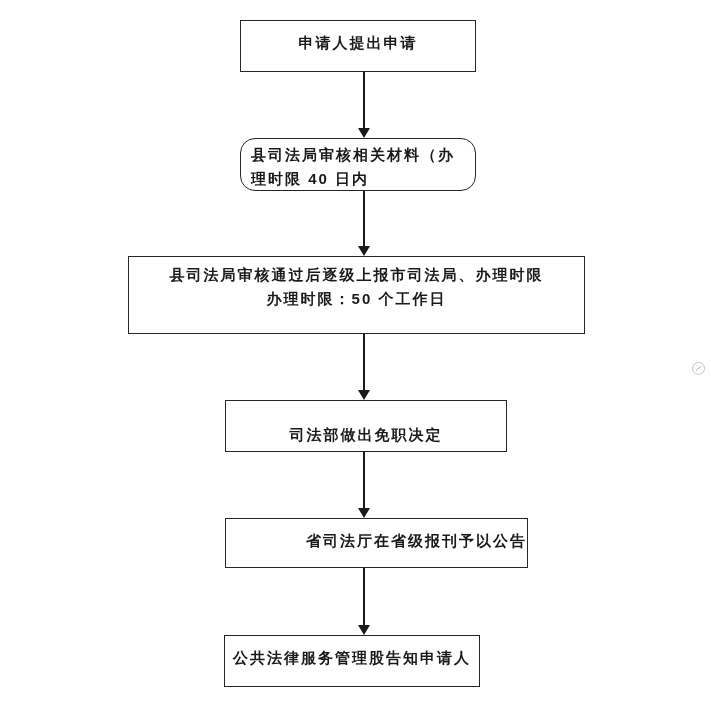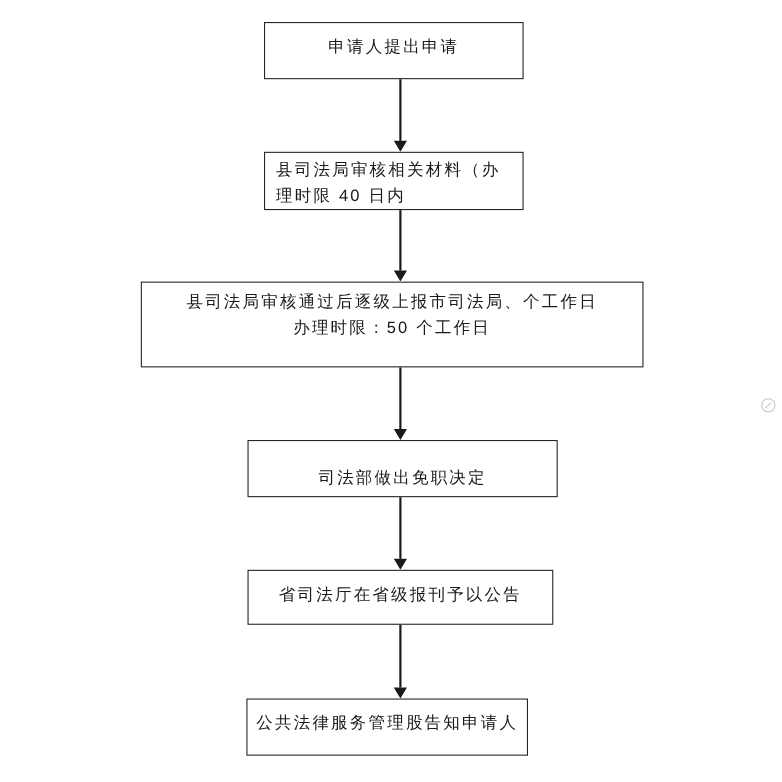--- a/index.html
+++ b/index.html
@@ -21,23 +21,25 @@
     border: 1.5px solid #262626;
     background: #ffffff;
     color: #1a1a1a;
     font-size: 15px;
     letter-spacing: 2px;
     line-height: 24px;
     text-align: center;
   }
   .node.align-left {
     text-align: left;
+    border-radius: 15px;
   }
   .node .line {
     display: block;
+    font-weight: bold;
   }
   .vline {
     position: absolute;
     width: 2px;
     background: #1a1a1a;
   }
   .ahead {
     position: absolute;
     width: 0;
     height: 0;
@@ -83,39 +85,39 @@
     <span class="line">县司法局审核相关材料（办</span>
     <span class="line">理时限 40 日内</span>
   </div>
 
   <div>
     <div class="vline" style="left:363px; top:191px; height:55px;"></div>
     <div class="ahead" style="left:358px; top:246px;"></div>
   </div>
 
   <div class="node" style="left:128px; top:256px; width:457px; height:78px; padding-top:6px;">
-    <span class="line">县司法局审核通过后逐级上报市司法局、个工作日</span>
+    <span class="line">县司法局审核通过后逐级上报市司法局、办理时限</span>
     <span class="line">办理时限：50 个工作日</span>
   </div>
 
   <div>
     <div class="vline" style="left:363px; top:334px; height:56px;"></div>
     <div class="ahead" style="left:358px; top:390px;"></div>
   </div>
 
   <div class="node" style="left:225px; top:400px; width:282px; height:52px; padding-top:22px;">
     <span class="line">司法部做出免职决定</span>
   </div>
 
   <div>
     <div class="vline" style="left:363px; top:452px; height:56px;"></div>
     <div class="ahead" style="left:358px; top:508px;"></div>
   </div>
 
-  <div class="node" style="left:225px; top:518px; width:278px; height:50px; padding-top:10px;">
+  <div class="node" style="left:225px; top:518px; width:303px; height:50px; padding-top:10px;text-align:right;">
     <span class="line">省司法厅在省级报刊予以公告</span>
   </div>
 
   <div>
     <div class="vline" style="left:363px; top:568px; height:57px;"></div>
     <div class="ahead" style="left:358px; top:625px;"></div>
   </div>
 
   <div class="node" style="left:224px; top:635px; width:256px; height:52px; padding-top:10px;">
     <span class="line">公共法律服务管理股告知申请人</span>

